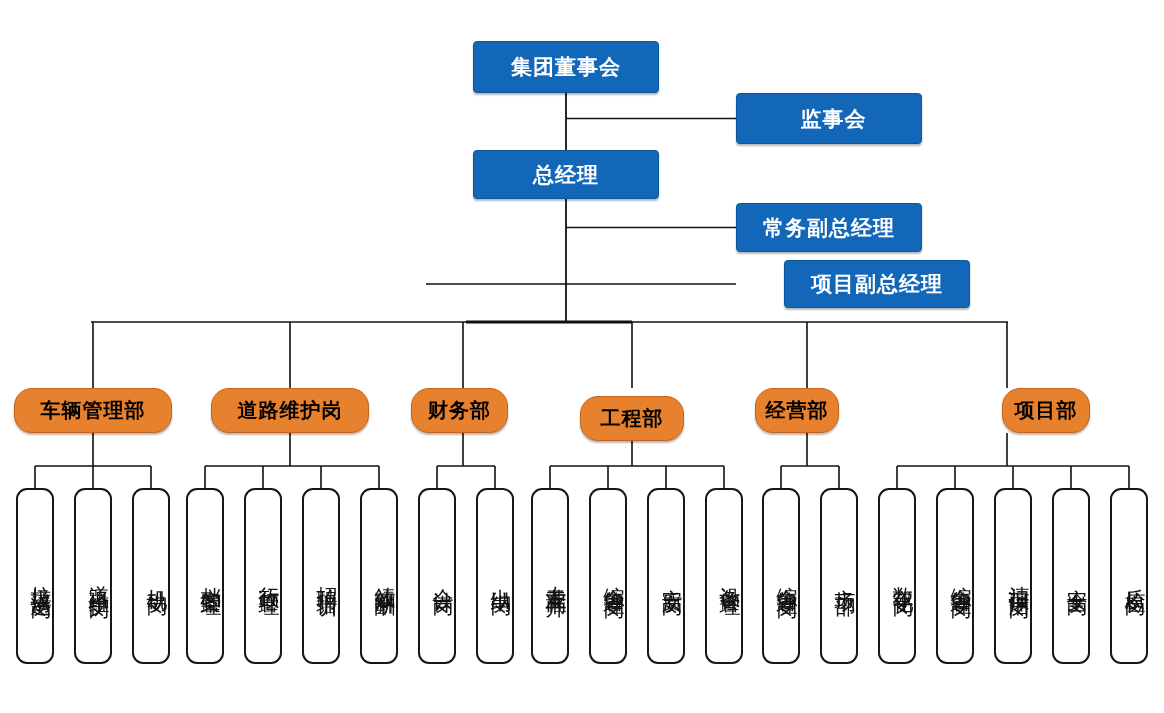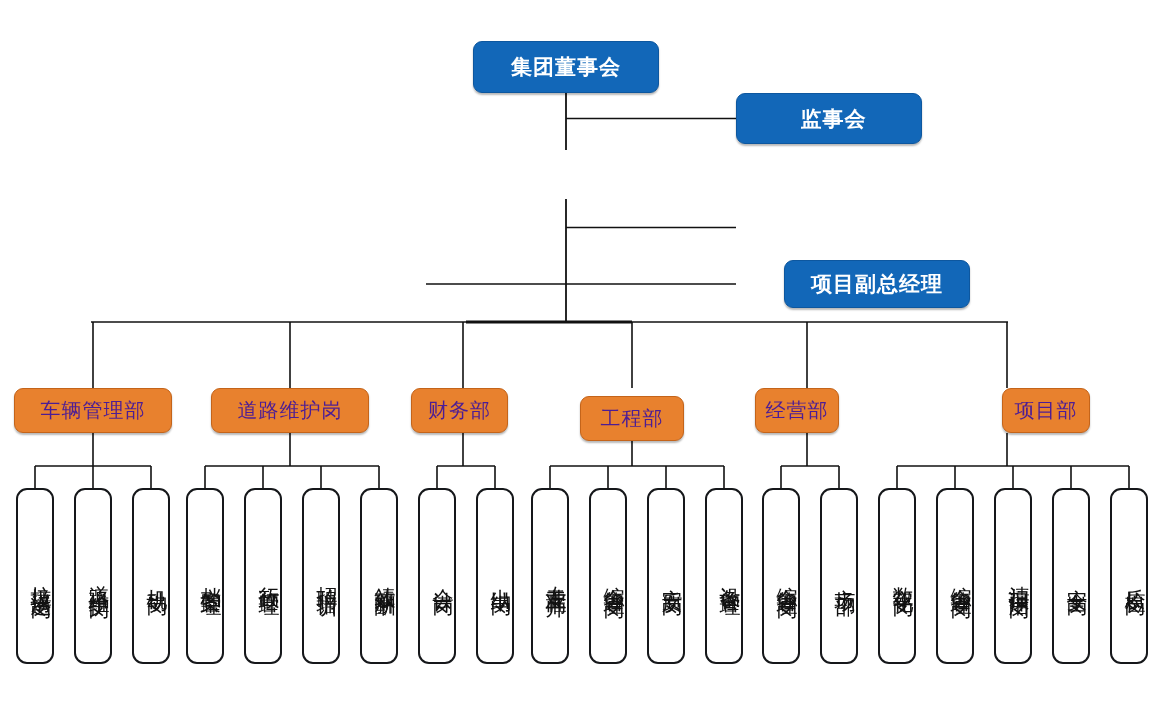--- a/index.html
+++ b/index.html
@@ -10,27 +10,27 @@
   }
   #stage{position:absolute;left:0;top:0;width:1164px;height:713px;}
   #wires{position:absolute;left:0;top:0;width:1164px;height:713px;}
 
   .node{position:absolute;box-sizing:border-box;display:flex;
         align-items:center;justify-content:center;}
 
   
   .blue{
     background:#1267b8;color:#ffffff;border:1px solid #0d579f;
-    border-radius:9px;font-size:21px;font-weight:700;letter-spacing:1px;
+    border-radius:4px;font-size:21px;font-weight:700;letter-spacing:1px;
     box-shadow:0 2px 2px rgba(0,0,0,.28);
   }
   
   .orange{
-    background:#e8812e;color:#4c1d95;border:1px solid #c4641a;
-    border-radius:9px;font-size:20px;font-weight:400;letter-spacing:1px;
+    background:#e8812e;color:#000000;border:1px solid #c4641a;
+    border-radius:18px;font-size:20px;font-weight:700;letter-spacing:1px;
     box-shadow:0 2px 2px rgba(0,0,0,.28);
   }
   
   .leaf{
     background:#ffffff;color:#111111;border:2px solid #15171a;
     border-radius:11px;font-size:21px;font-weight:400;
     writing-mode:vertical-rl;text-orientation:upright;
     letter-spacing:3px;line-height:1;
     padding-top:8px;padding-bottom:8px;
     align-items:flex-start;justify-content:center;
@@ -90,21 +90,27 @@
     </svg>
 
   <div class="node blue" style="left: 473px; top: 41px; width: 186px; height: 52px;">
     <span>集团董事会</span>
   </div>
 
   <div class="node blue" style="left: 736px; top: 93px; width: 186px; height: 51px; padding-left: 9px;">
     <span>监事会</span>
   </div>
 
+  <div class="node blue" style="left: 473px; top: 150px; width: 186px; height: 49px;">
+    <span>总经理</span>
+  </div>
 
+  <div class="node blue" style="left: 736px; top: 203px; width: 186px; height: 49px;">
+    <span>常务副总经理</span>
+  </div>
 
   <div class="node blue" style="left: 736px; top: 260px; width: 186px; height: 48px; margin-left: 48px;">
     <span>项目副总经理</span>
   </div>
 
 
   <div id="dept-layer">
       <div class="node orange" style="left: 14px; top: 388px; width: 158px; height: 45px;">
         <span>车辆管理部</span>
       </div>

